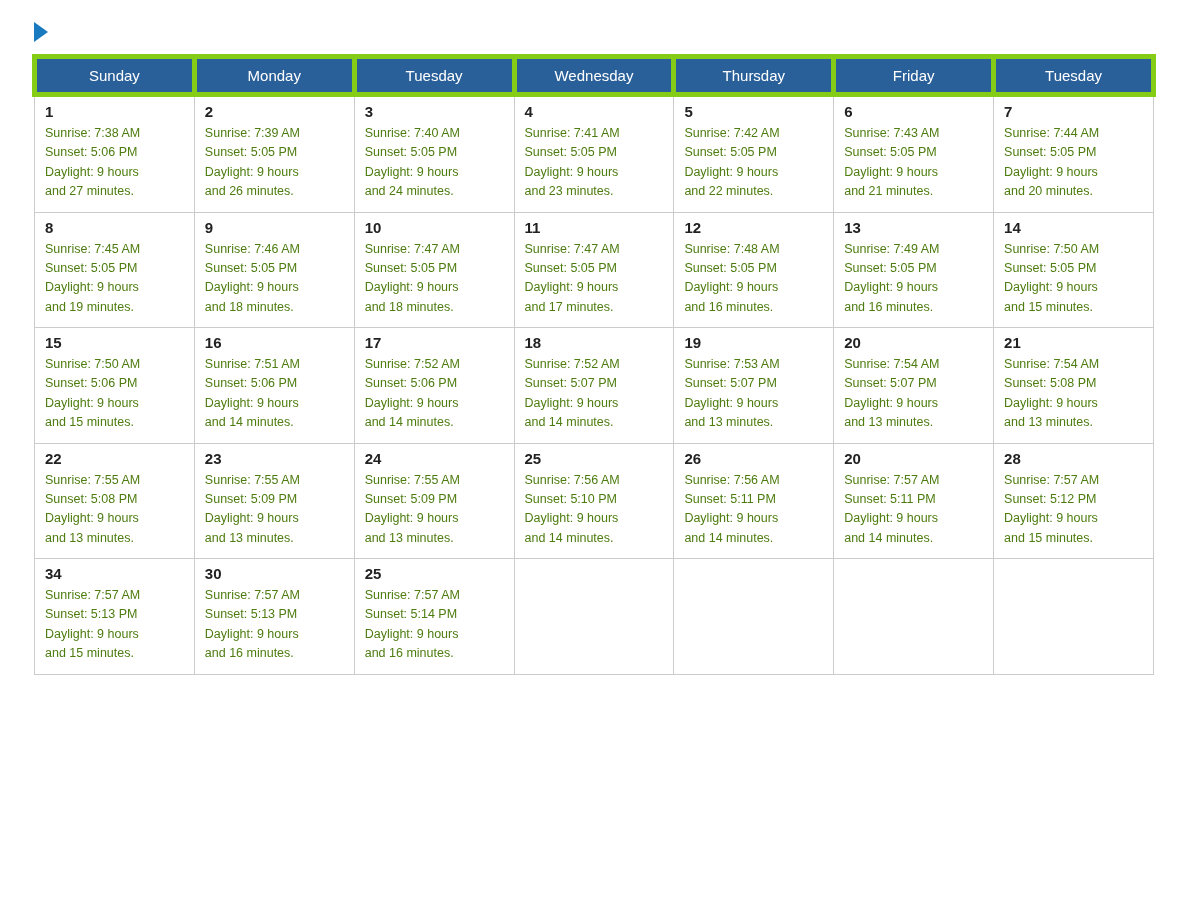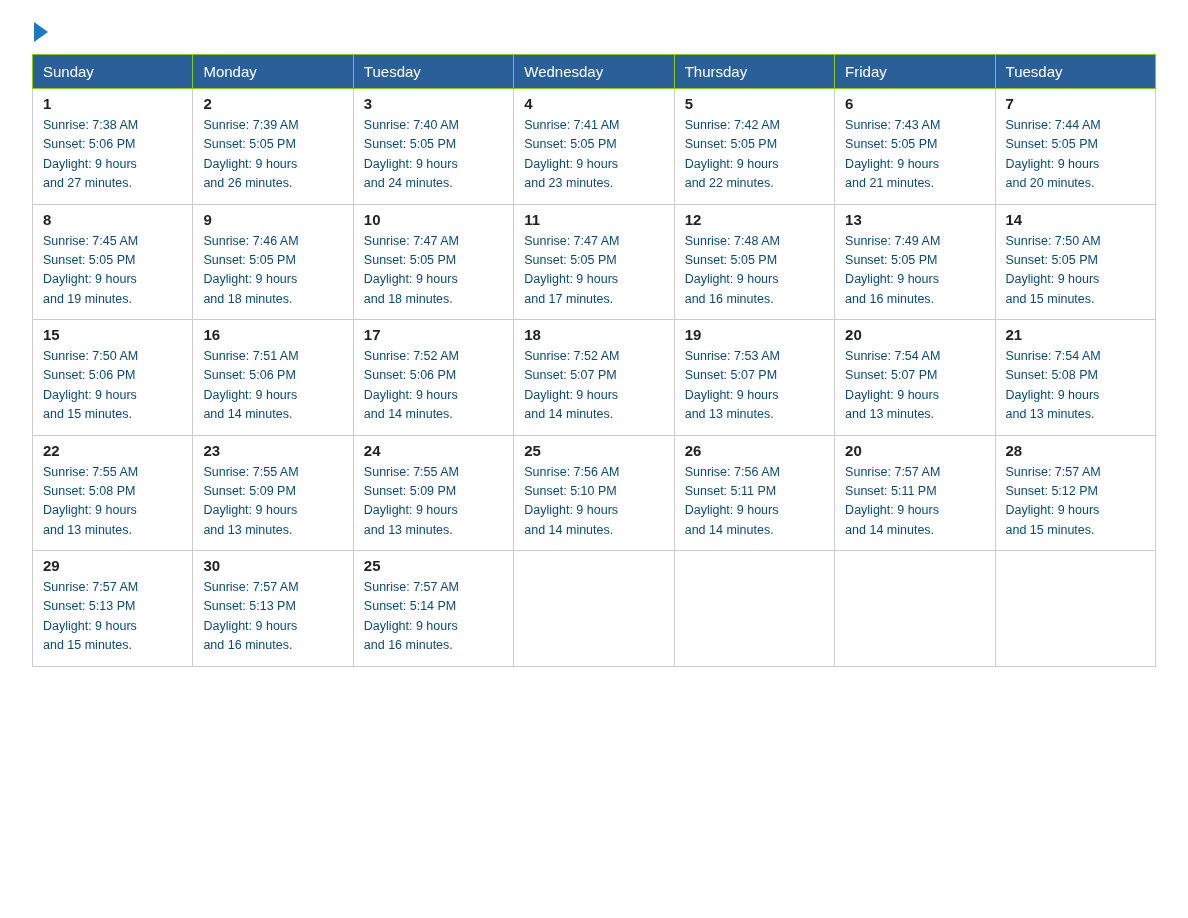--- a/index.html
+++ b/index.html
@@ -53,42 +53,42 @@
       width: 100%;
       border-collapse: collapse;
       margin-top: 8px;
     }
     .calendar-table th {
       background-color: #2a6099;
       color: #fff;
       font-size: 15px;
       font-weight: normal;
       padding: 8px 10px;
-      text-align: left;
-      border: 1px solid #84cc16;
+      text-align: center;
+      border: 5px solid #84cc16;
     }
     .calendar-table td {
       vertical-align: top;
       padding: 6px 10px 10px 10px;
       border: 1px solid #ccc;
       width: 14.28%;
       font-size: 13px;
       color: #333;
       min-height: 80px;
     }
     .day-number {
       font-size: 15px;
       font-weight: bold;
       color: #222;
       display: block;
       margin-bottom: 4px;
     }
     .day-info {
       font-size: 12.5px;
-      color: #0c4a6e;
+      color: #4d7c0f;
       line-height: 1.55;
     }
     .empty-cell {
       background: #fff;
     }
     .logo-block {
       display: flex;
       flex-direction: column;
       align-items: flex-start;
     }
@@ -382,21 +382,21 @@
         <div class="day-info">
           Sunrise: 7:57 AM<br>
           Sunset: 5:12 PM<br>
           Daylight: 9 hours<br>
           and 15 minutes.
         </div>
         </td>
       </tr>
       <tr>
         <td>
-        <span class="day-number">29</span>
+        <span class="day-number">34</span>
         <div class="day-info">
           Sunrise: 7:57 AM<br>
           Sunset: 5:13 PM<br>
           Daylight: 9 hours<br>
           and 15 minutes.
         </div>
         </td>
         <td>
         <span class="day-number">30</span>
         <div class="day-info">

